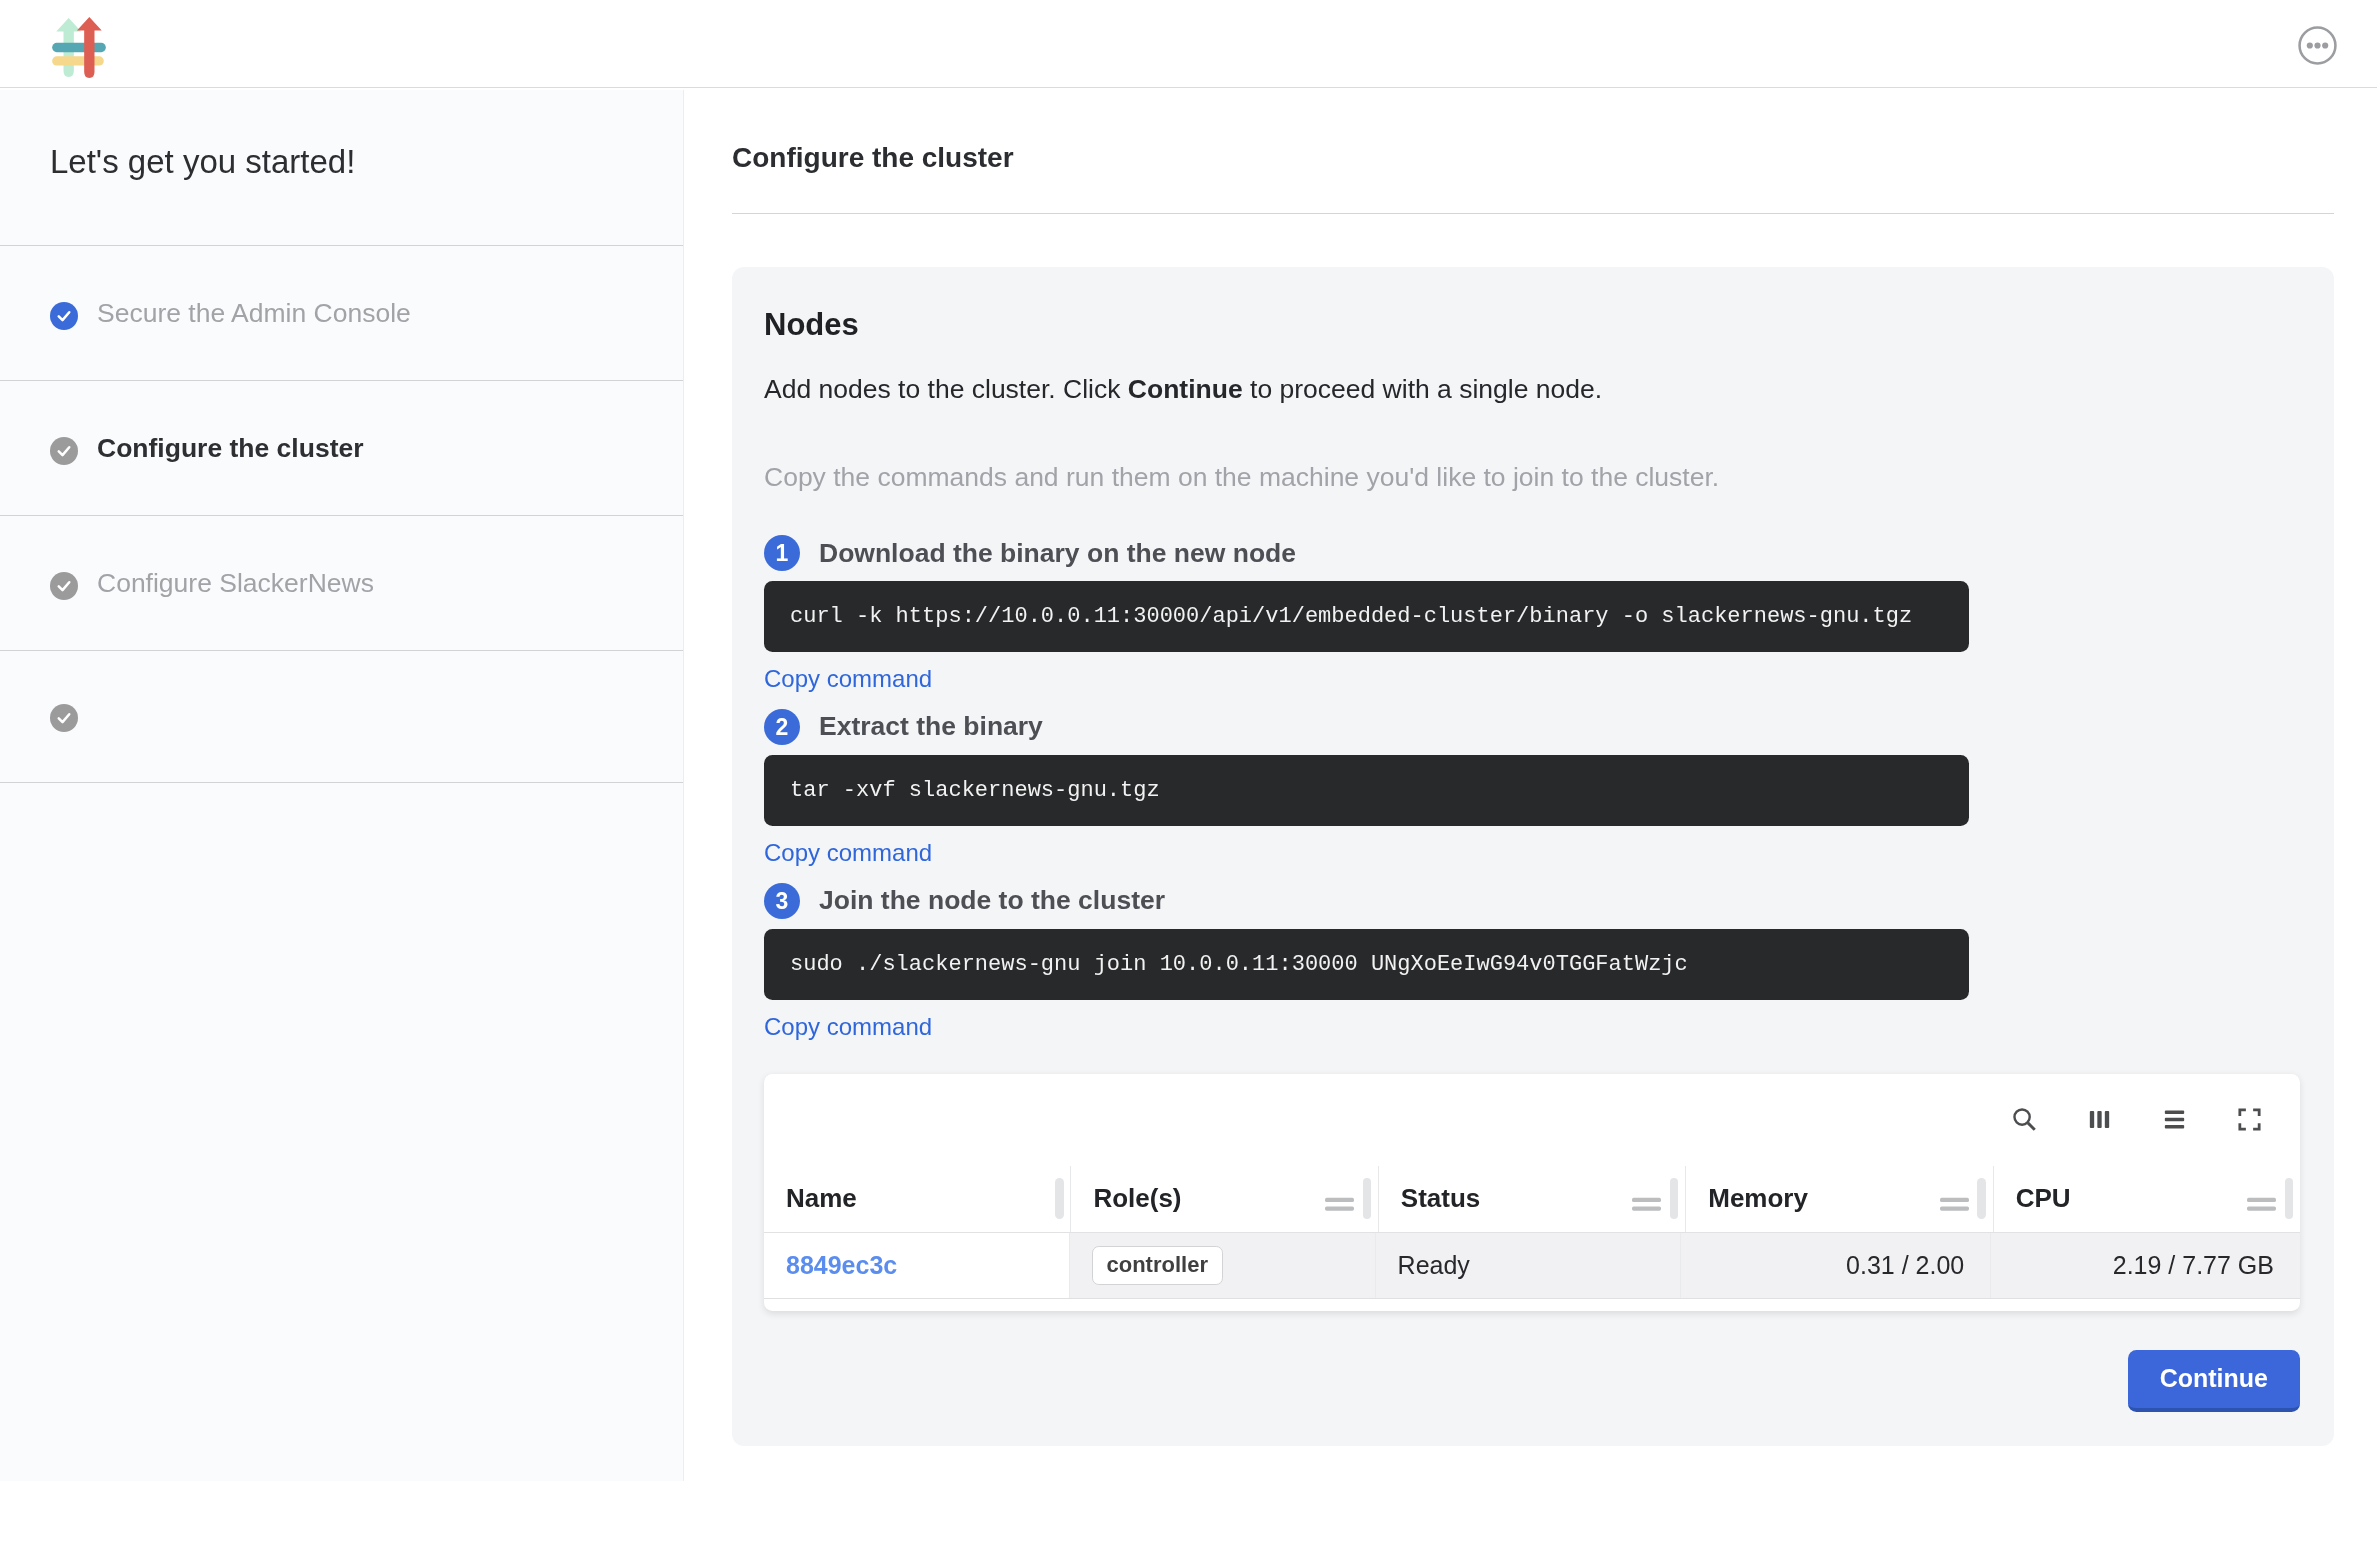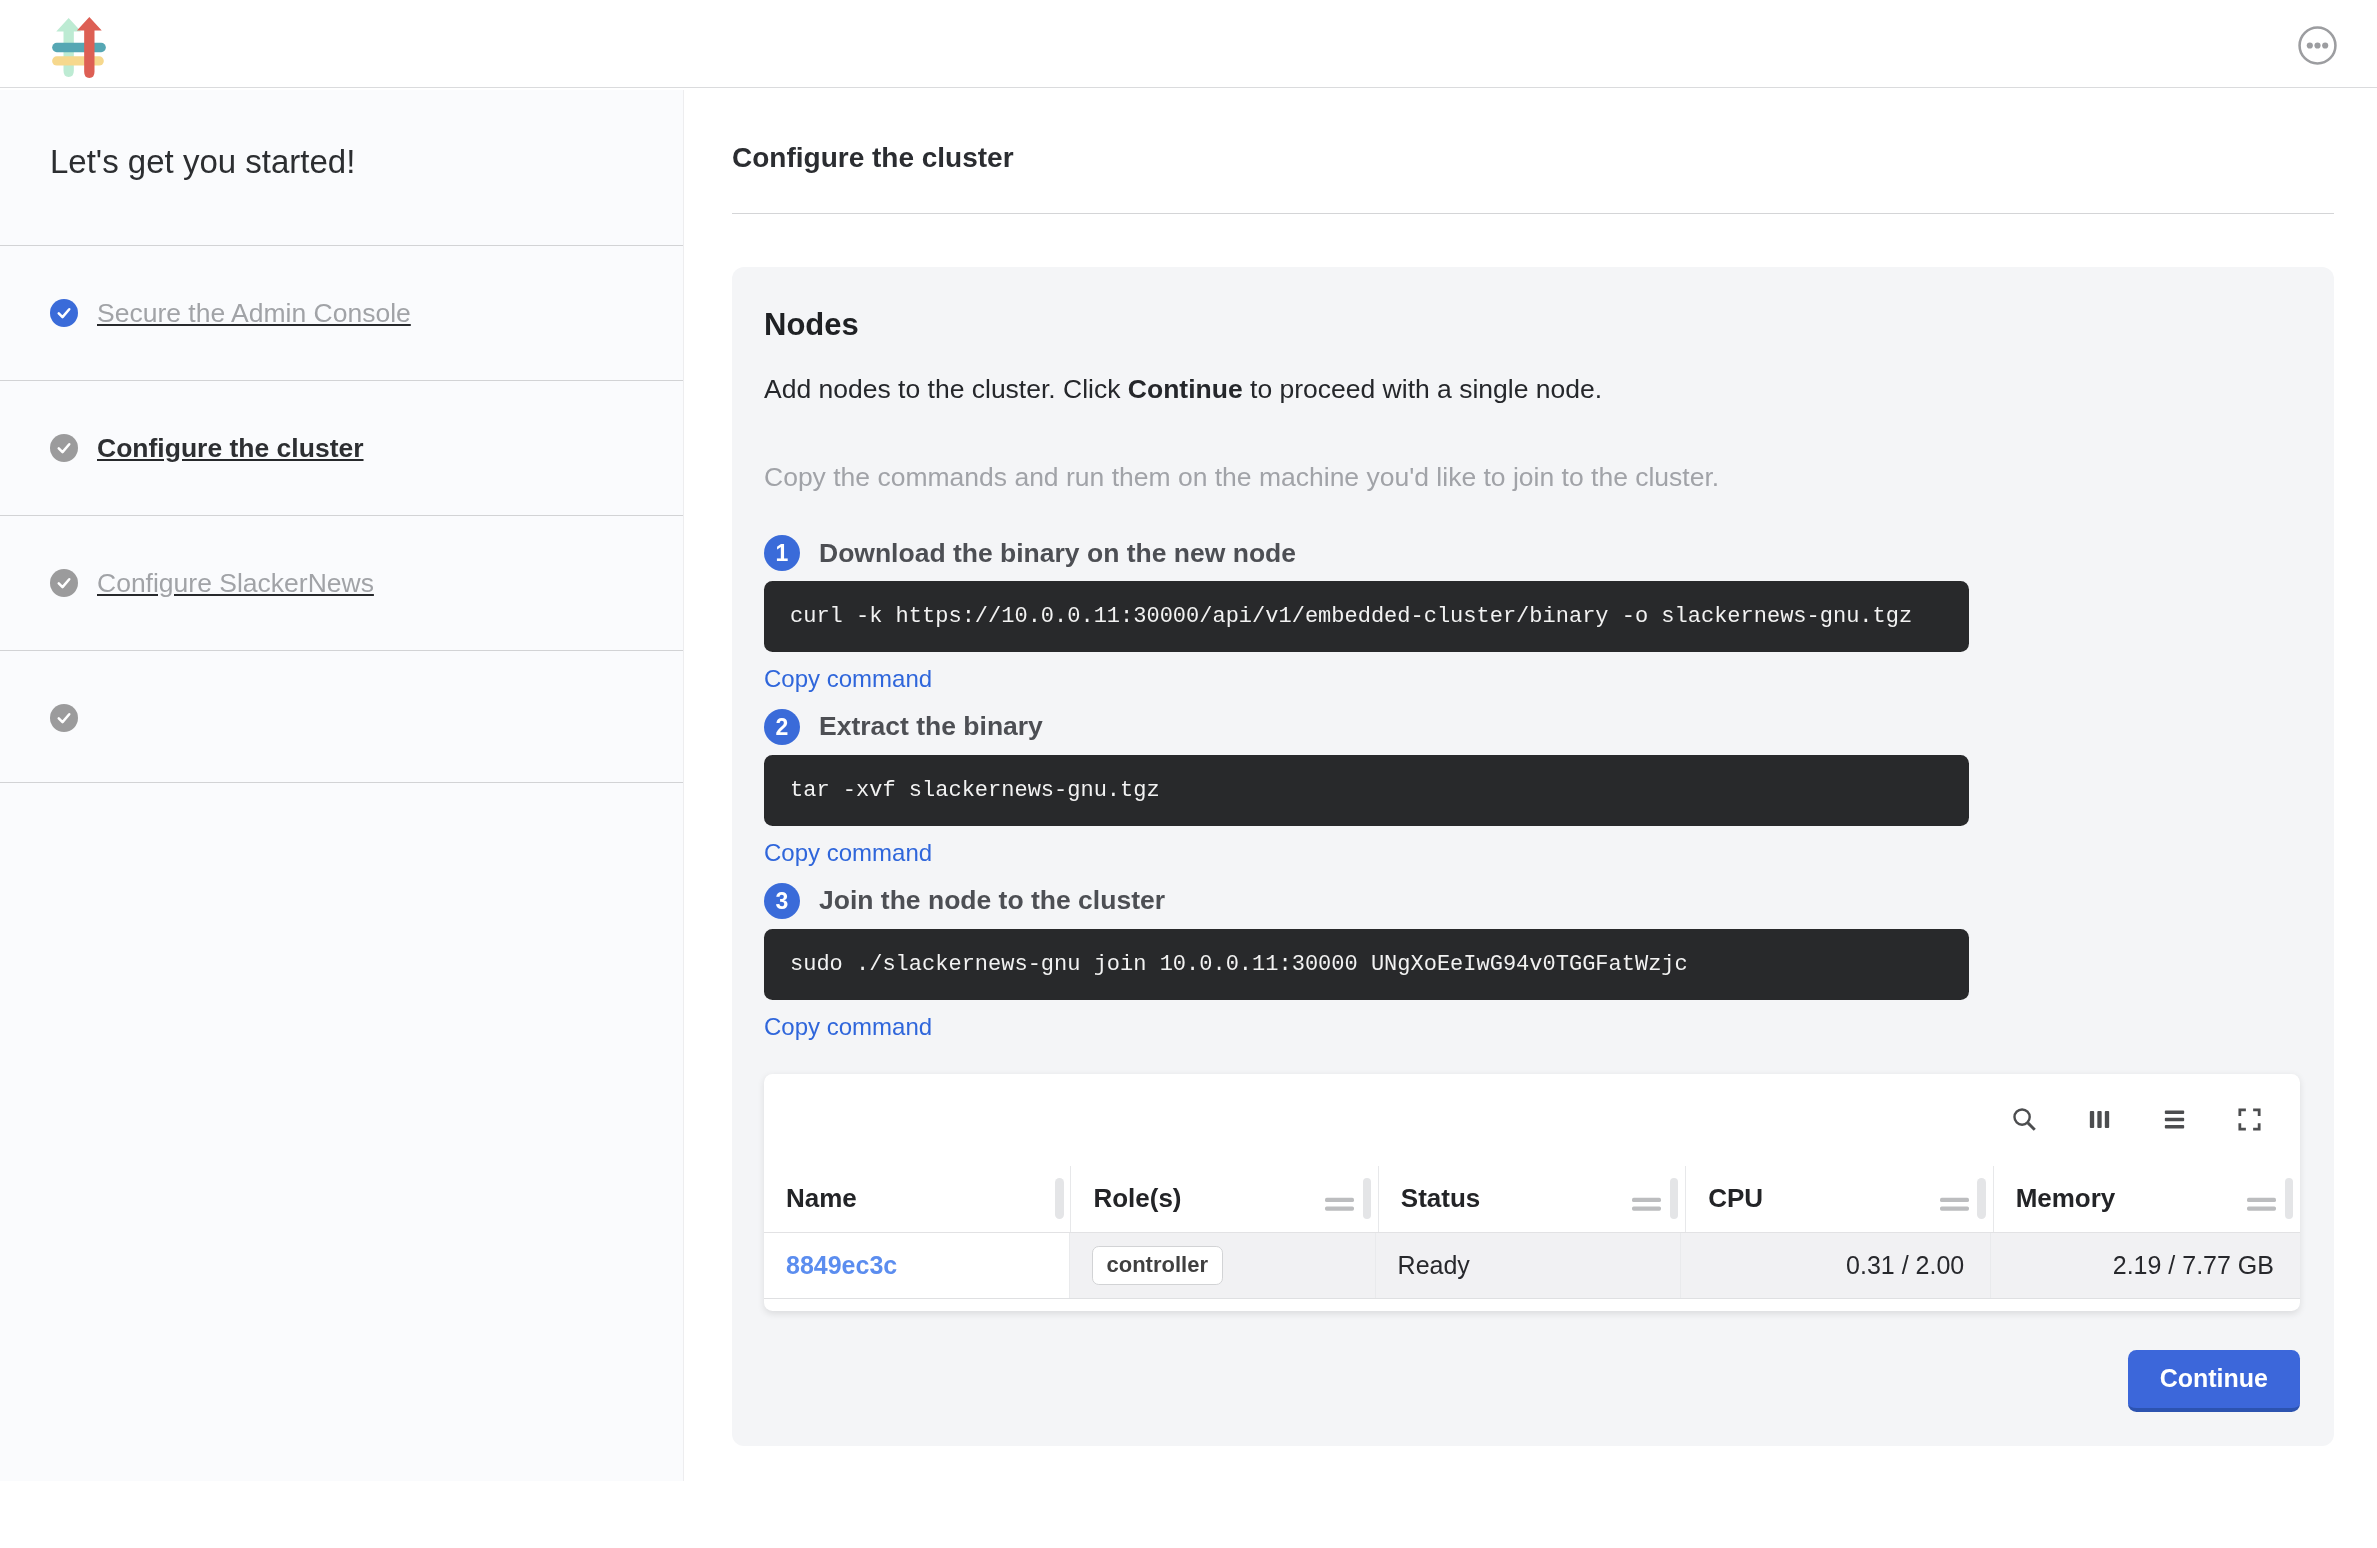--- a/index.html
+++ b/index.html
@@ -12,22 +12,22 @@
             border-bottom:1.7px solid #dadbdd; }
   .logo { position:absolute; left:50px; top:17px; }
   .more-btn { position:absolute; right:39px; top:25px; width:41px; height:41px;
               background:none; border:none; cursor:pointer; padding:0; }
 
   
   .sidebar { position:absolute; top:90px; left:0; width:684px; bottom:68px;
              background:#fafbfd; border-right:0.9px solid #ededef; }
   .sb-head { height:156px; padding:53px 34px 16px 50px; font-size:33px; font-weight:normal;
              color:#2c2e31; border-bottom:1.7px solid #d2d3d5; }
-  .sb-item { display:flex; align-items:flex-start; gap:19px; padding:50px 34px 50px 50px;
-             border-bottom:1.7px solid #d2d3d5; cursor:pointer;text-decoration:underline; }
+  .sb-item { display:flex; align-items:flex-end; gap:19px; padding:50px 34px 50px 50px;
+             border-bottom:1.7px solid #d2d3d5; cursor:pointer; }
   .sb-check { width:28px; height:28px; border-radius:50%; flex:none; margin-top:2.6px;
               background:#9b9b9c; display:flex; align-items:center; justify-content:center; }
   .sb-item.completed .sb-check { background:#3a6bd9; }
   .sb-label { font-size:26.5px; line-height:34px; color:#a1a3a7; max-width:496px; }
   .sb-item.current .sb-label { color:#2d2f32; font-weight:bold; }
 
   
   .main { position:absolute; top:90px; left:685px; right:0; bottom:68px; background:#fff;
           padding:51px 43px 0 47px; overflow:hidden; }
   .page-title { font-size:28px; line-height:34px; font-weight:bold; color:#2b2d31; }
@@ -209,29 +209,29 @@
             </div>
             <div class="th">
               <span>Status</span>
               <span class="eq"><svg width="29" height="14.5" viewBox="0 0 34 17">
                   <rect x="0" y="1" width="34" height="5" rx="2" fill="#bcbdbf"></rect>
                   <rect x="0" y="11" width="34" height="5" rx="2" fill="#bcbdbf"></rect>
                 </svg></span>
               <span class="pill"></span>
             </div>
             <div class="th">
+              <span>Memory</span>
+              <span class="eq"><svg width="29" height="14.5" viewBox="0 0 34 17">
+                  <rect x="0" y="1" width="34" height="5" rx="2" fill="#bcbdbf"></rect>
+                  <rect x="0" y="11" width="34" height="5" rx="2" fill="#bcbdbf"></rect>
+                </svg></span>
+              <span class="pill"></span>
+            </div>
+            <div class="th">
               <span>CPU</span>
-              <span class="eq"><svg width="29" height="14.5" viewBox="0 0 34 17">
-                  <rect x="0" y="1" width="34" height="5" rx="2" fill="#bcbdbf"></rect>
-                  <rect x="0" y="11" width="34" height="5" rx="2" fill="#bcbdbf"></rect>
-                </svg></span>
-              <span class="pill"></span>
-            </div>
-            <div class="th">
-              <span>Memory</span>
               <span class="eq"><svg width="29" height="14.5" viewBox="0 0 34 17">
                   <rect x="0" y="1" width="34" height="5" rx="2" fill="#bcbdbf"></rect>
                   <rect x="0" y="11" width="34" height="5" rx="2" fill="#bcbdbf"></rect>
                 </svg></span>
               <span class="pill"></span>
             </div>
           </div>
         <div id="tbl-rows">
             <div class="tr">
               <div class="td name">

